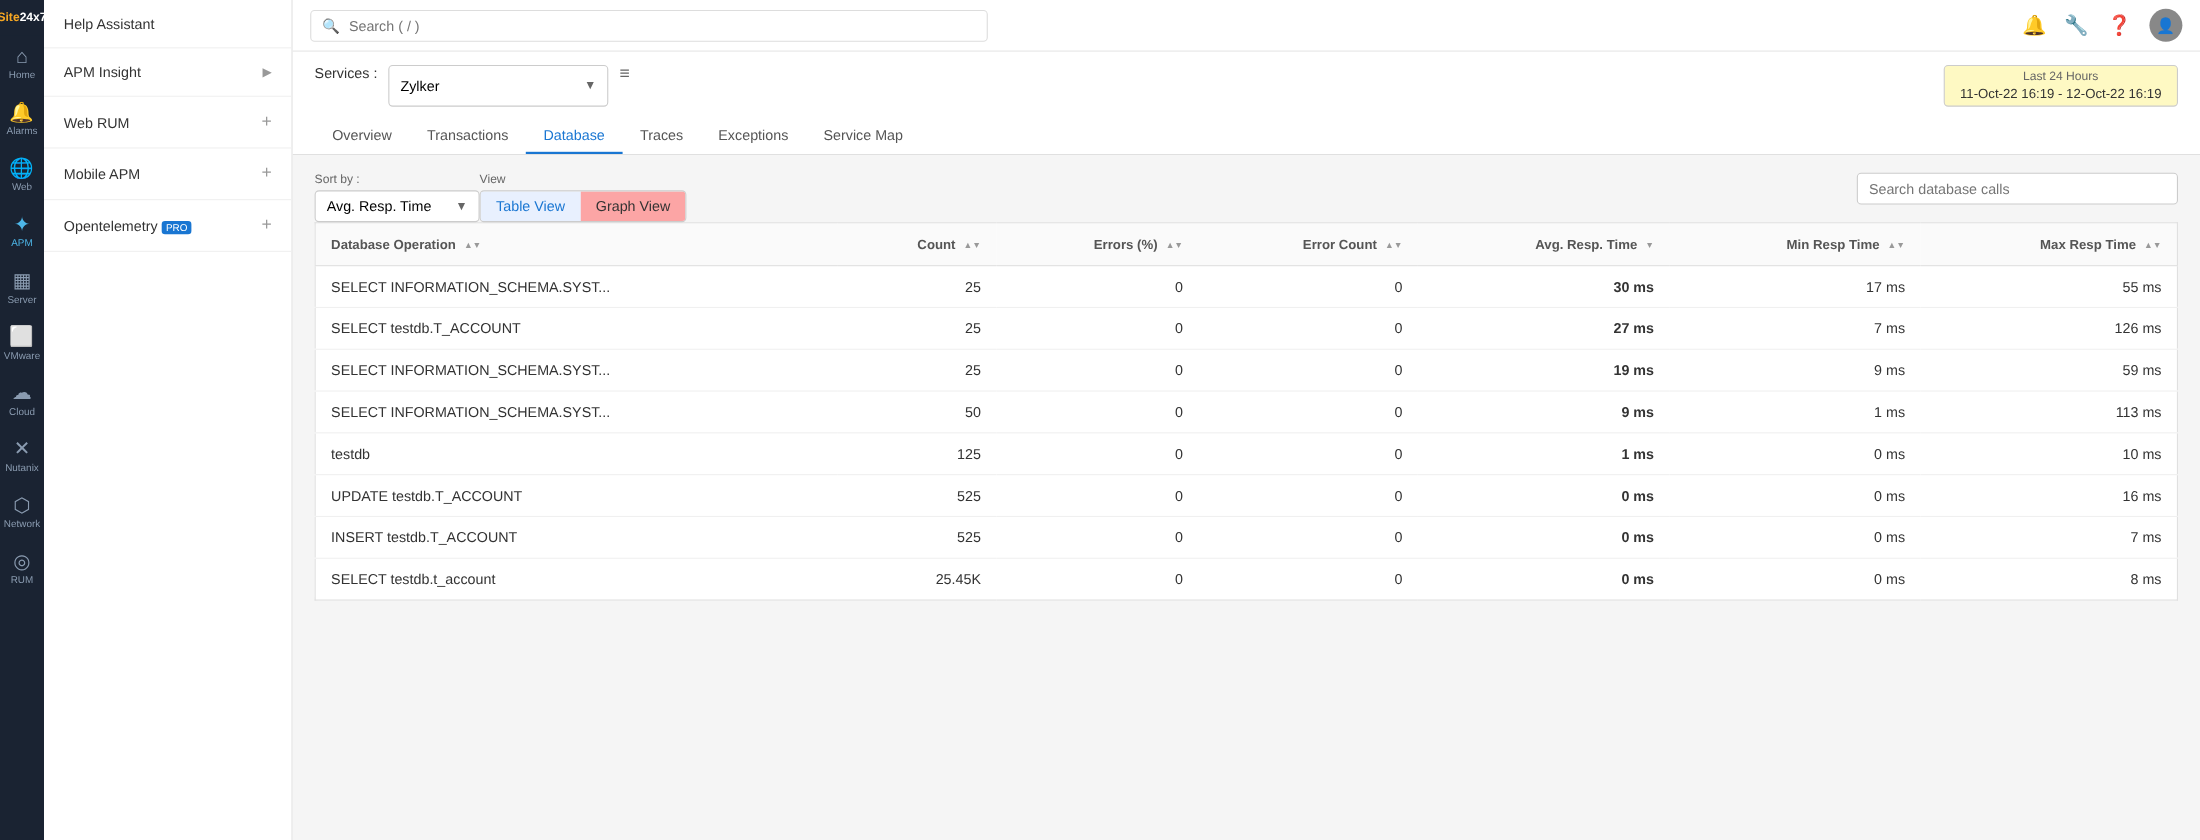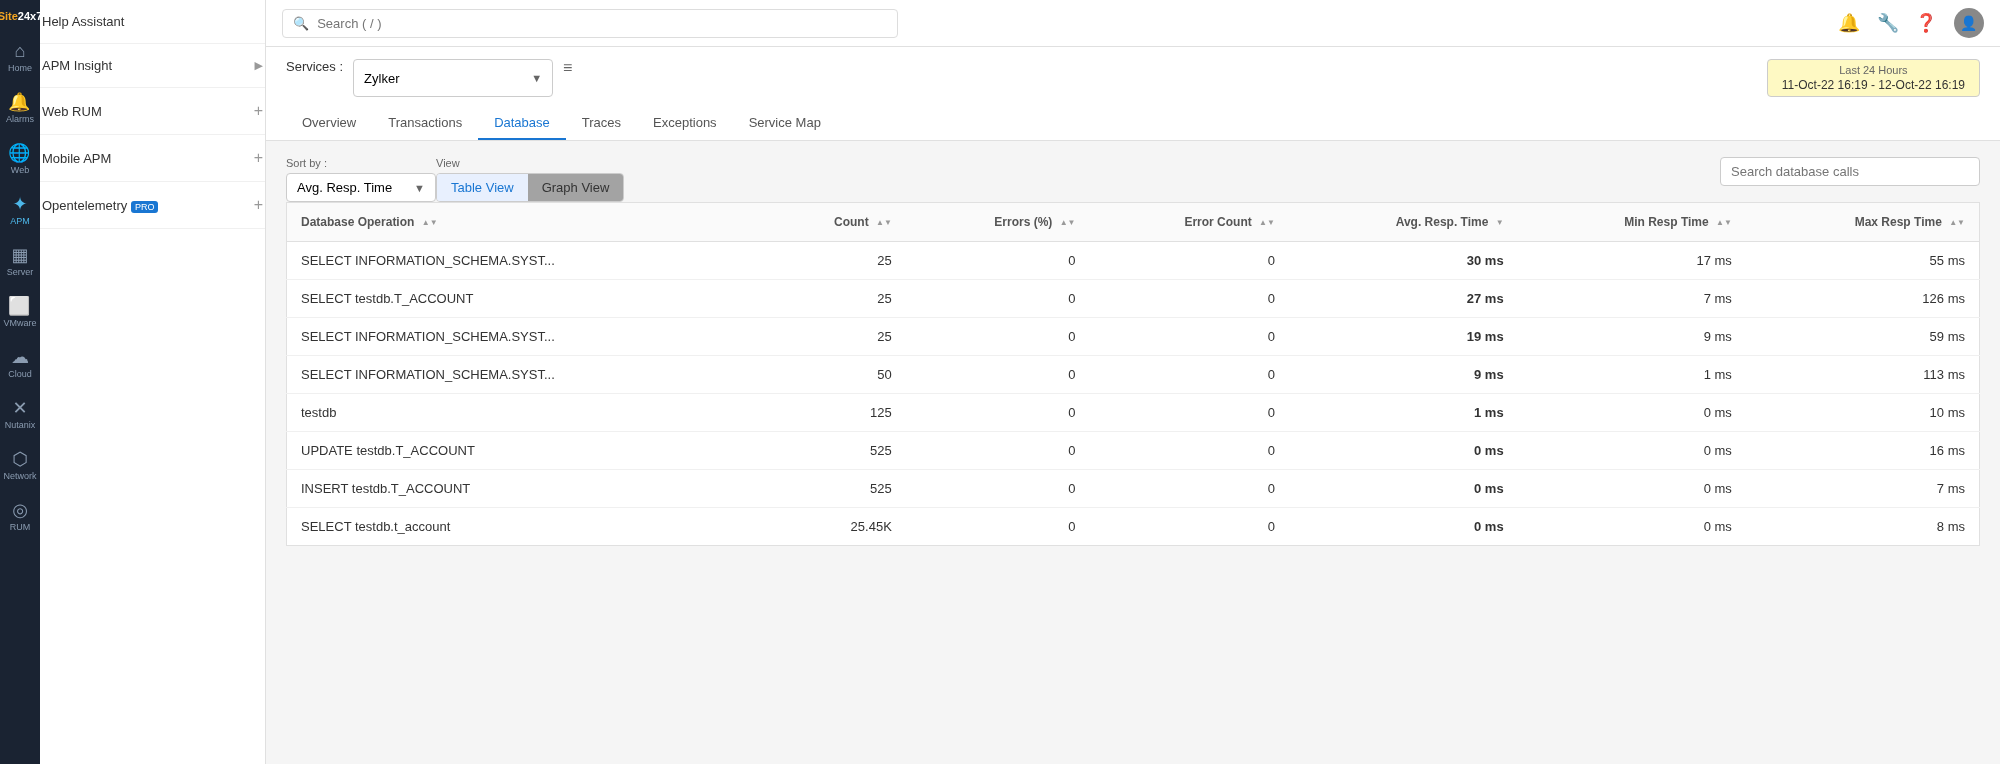--- a/index.html
+++ b/index.html
@@ -48,21 +48,21 @@
     
     .secondary-sidebar {
       width: 226px;
       background: #fff;
       border-right: 1px solid #e0e0e0;
       display: flex;
       flex-direction: column;
       flex-shrink: 0;
     }
     .secondary-sidebar-item {
-      padding: 14px 2px;
+      padding: 14px 18px;
       font-size: 13px;
       color: #333;
       cursor: pointer;
       display: flex;
       align-items: center;
       justify-content: space-between;
       border-bottom: 1px solid #f0f0f0;
     }
     .secondary-sidebar-item .chevron { color: #999; font-size: 11px; }
     .secondary-sidebar-item .plus { color: #999; font-size: 16px; }
@@ -183,32 +183,32 @@
       font-size: 13px;
       min-width: 150px;
     }
     .view-group { display: flex; flex-direction: column; gap: 4px; }
     .view-label { font-size: 11px; color: #666; }
     .view-toggle { display: flex; border: 1px solid #ccc; border-radius: 4px; overflow: hidden; }
     .view-btn {
       padding: 6px 14px;
       font-size: 13px;
       cursor: pointer;
-      background: #a3a3a3;
+      background: #fca5a5;
       border: none;
       color: #333;
     }
     .view-btn.active { background: #e8f0fe; color: #1976d2; }
     .search-right {
       margin-left: auto;
       border: 1px solid #ccc;
       border-radius: 4px;
       padding: 6px 10px;
       font-size: 13px;
-      width: 260px;
+      width: 292px;
       background: #fff;
       color: #999;
     }
 
     
     .data-table {
       background: #fff;
       border-radius: 4px;
       border: 1px solid #e0e0e0;
       width: 100%;

